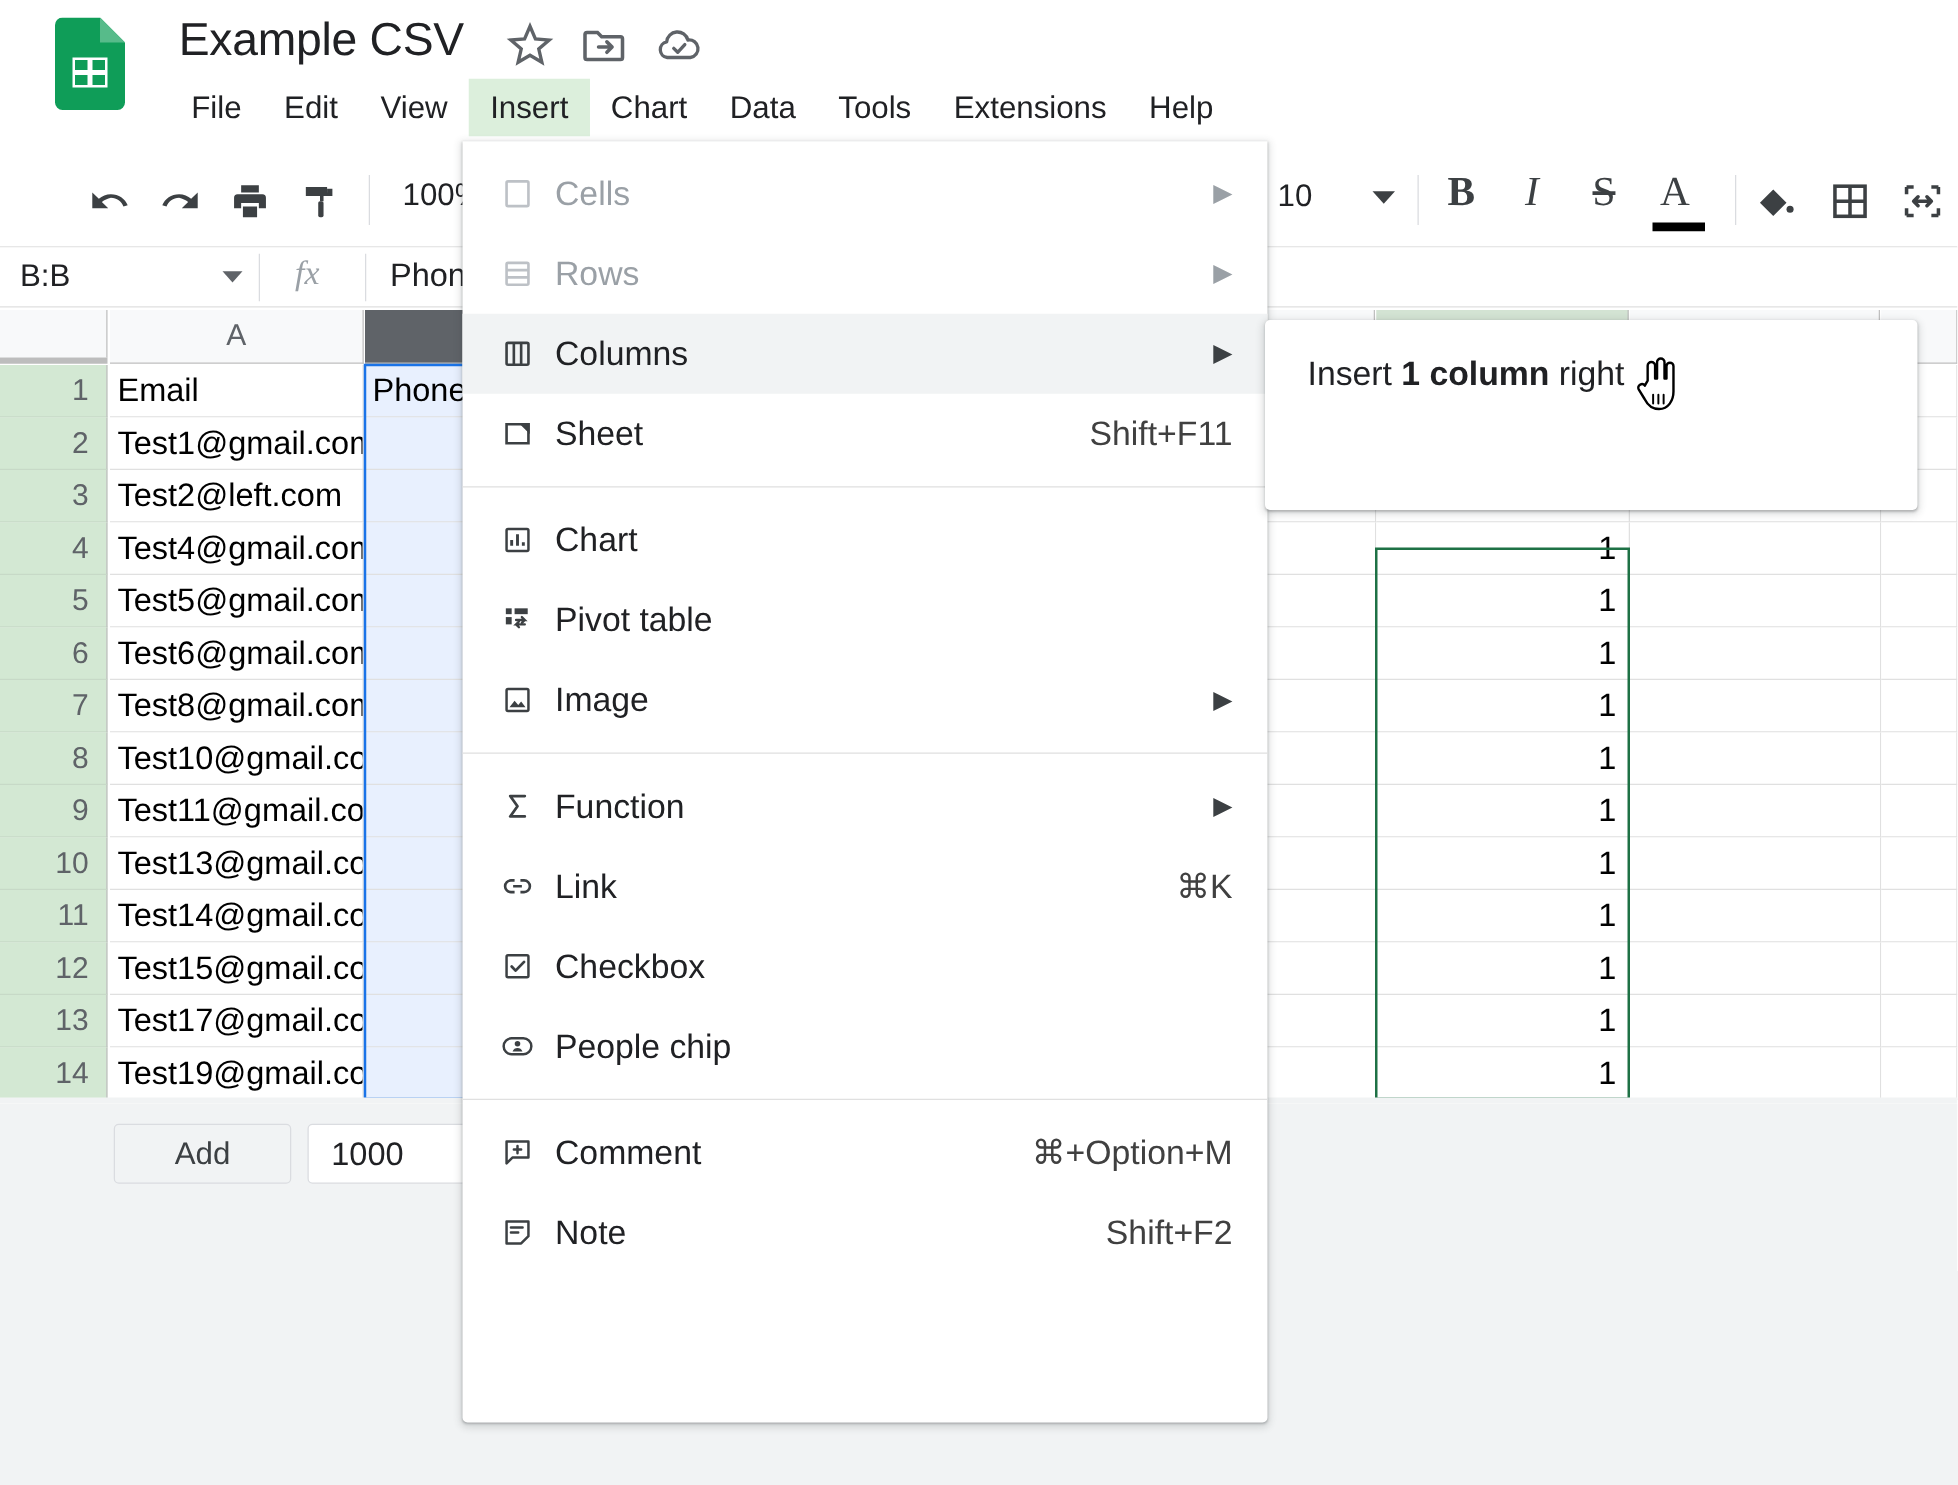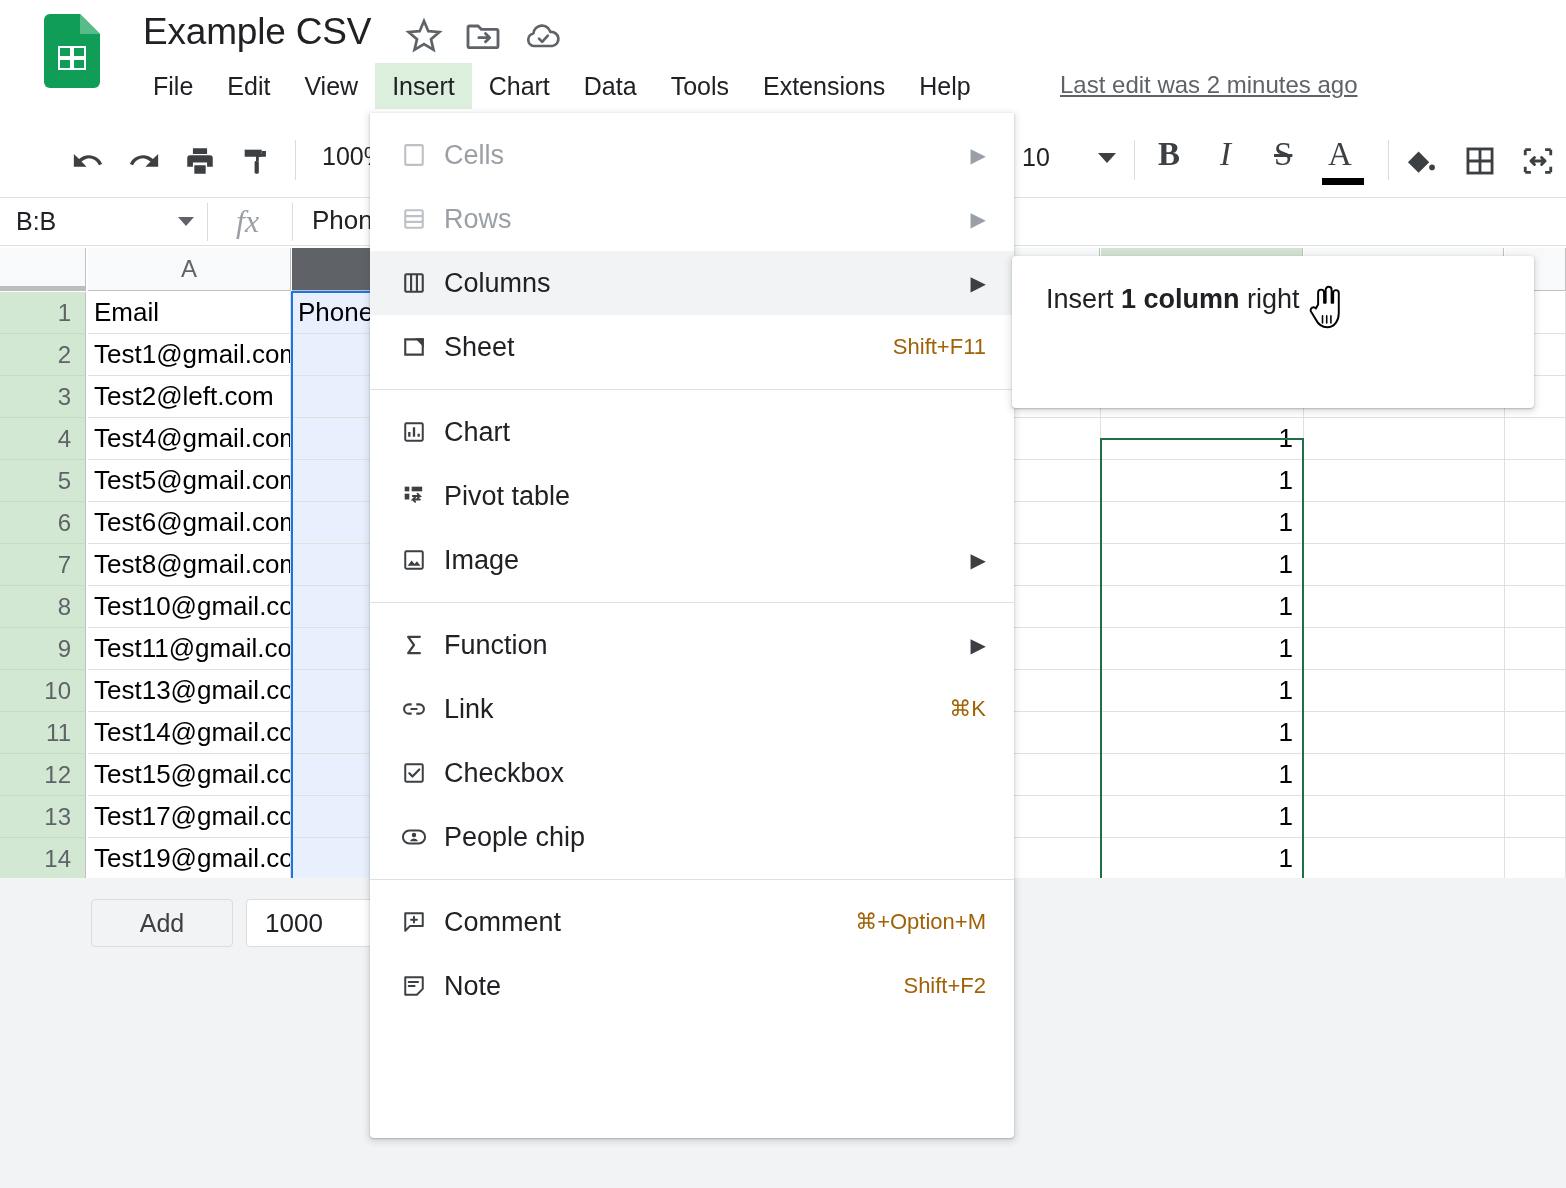--- a/index.html
+++ b/index.html
@@ -59,21 +59,21 @@
     font-family: "Liberation Serif", serif; cursor: pointer;
   }
 
   
   .formulabar { position:absolute; left:0; top:198px; width:1566px; height:48px; background:#fff;
                 border-bottom: 1px solid #e0e0e0; }
   .namebox { position:absolute; left:16px; top:207px; width:176px; height:32px; font-size:25px; color:#202124; }
   .namebox-caret { position:absolute; left:178px; top:217px; width:0;height:0;
     border-left:8px solid transparent;border-right:8px solid transparent;border-top:9px solid #5f6368; cursor:pointer;}
   .fbar-sep { position:absolute; top:203px; width:1px; height:38px; background:#dadce0; }
-  .fx { position:absolute; left:236px; top:203px; font-size:32px; color:#9aa0a6;
+  .fx { position:absolute; left:236px; top:203px; font-size:27px; color:#9aa0a6;
         font-family:"Liberation Serif", serif; font-style:italic; }
   .fbar-content { position:absolute; left:312px; top:205px; font-size:26px; color:#202124; white-space:nowrap; }
 
   
   .grid-wrap { position:absolute; left:0; top:248px; width:1566px; height:635px; background:#fff; overflow:hidden; }
   .corner-box { position:absolute; left:0; top:0; width:86px; height:38px; background:#f8f9fa; border-right:1px solid #c0c0c0;}
   .corner-tri { position:absolute; left:0; top:38px; width:86px; height:5px; background:#bdbdbd; }
   .colhdr {
     position:absolute; top:0; height:43px; background:#f8f9fa;
     border-right:1px solid #c0c0c0; border-bottom:1px solid #c0c0c0;
@@ -123,21 +123,21 @@
   }
   .mi {
     position:relative; height:64px; display:flex; align-items:center;
     padding:0 28px 0 30px; cursor:pointer;
   }
   .mi.hl { background:#f1f3f4; }
   .mi.disabled { cursor:default; }
   .mi.disabled .mi-label, .mi.disabled .mi-arrow { color:#9aa0a6; }
   .mi-icon { width:44px; display:flex; align-items:center; justify-content:flex-start; flex:0 0 44px; }
   .mi-label { font-size:27px; color:#202124; white-space:nowrap; }
-  .mi-accel { margin-left:auto; font-size:22px; color:#a16207; white-space:nowrap; }
+  .mi-accel { margin-left:auto; font-size:27px; color:#404040; white-space:nowrap; }
   .mi-arrow { margin-left:auto; font-size:20px; color:#3c4043; line-height:1; }
   .mi-sep { height:1px; background:#e0e0e0; margin:10px 0; }
 
   
   .submenu {
     position:absolute; left:1012px; top:256px; width:522px; height:152px;
     background:#fff; border-radius:4px;
     box-shadow: 0 2px 6px 2px rgba(60,64,67,.15), 0 1px 2px 0 rgba(60,64,67,.3);
     padding:11px 0; z-index:60;
   }
@@ -191,21 +191,20 @@
       <div class="menu-item">File</div>
       <div class="menu-item">Edit</div>
       <div class="menu-item">View</div>
       <div class="menu-item active">Insert</div>
       <div class="menu-item">Chart</div>
       <div class="menu-item">Data</div>
       <div class="menu-item">Tools</div>
       <div class="menu-item">Extensions</div>
       <div class="menu-item">Help</div>
     </div>
-  <div class="last-edit">Last edit was 2 minutes ago</div>
 </div>
 
 <div class="toolbar"></div>
 
 <div class="tb-btn" style="left:64px">
   <svg width="34" height="34" viewBox="0 0 24 24" fill="#3c4043">
     <path d="M12.5 8c-2.6 0-5 1-6.8 2.6L2 7v9h9l-3.6-3.6C8.8 11.2 10.6 10.5 12.5 10c3.3 0 6.1 2.1 7.1 5l2.4-.8C20.6 10.5 16.9 8 12.5 8z"></path>
   </svg>
 </div>
 <div class="tb-btn" style="left:120px">

